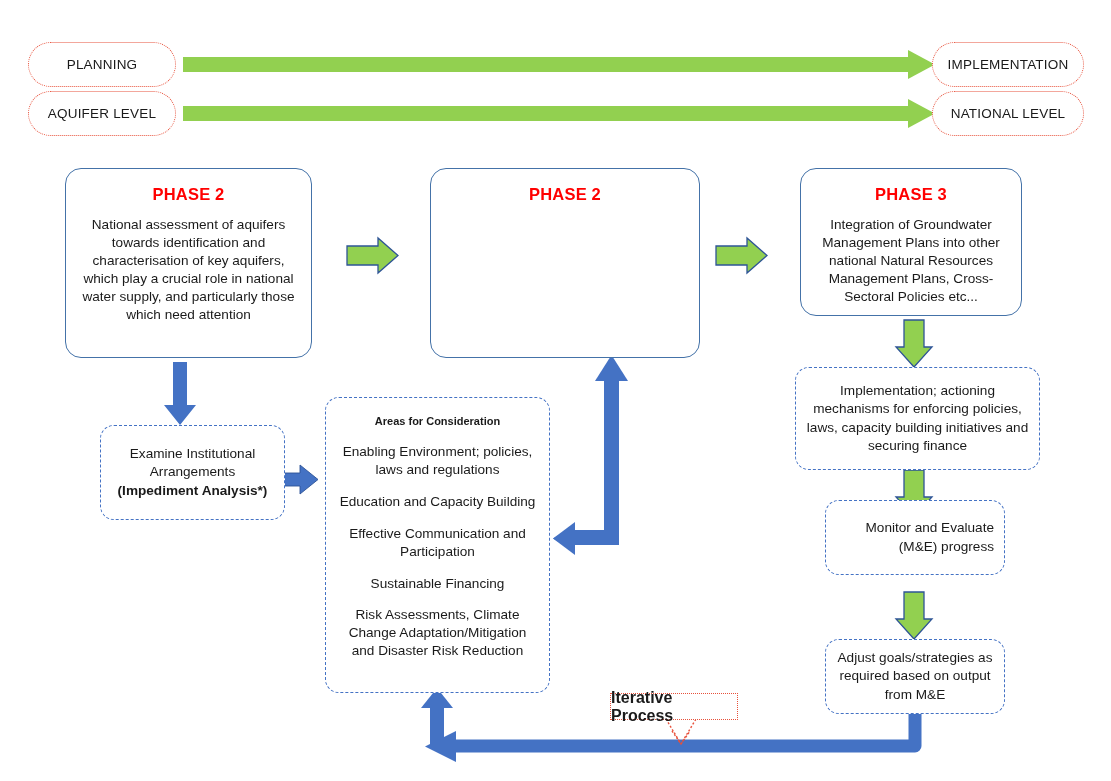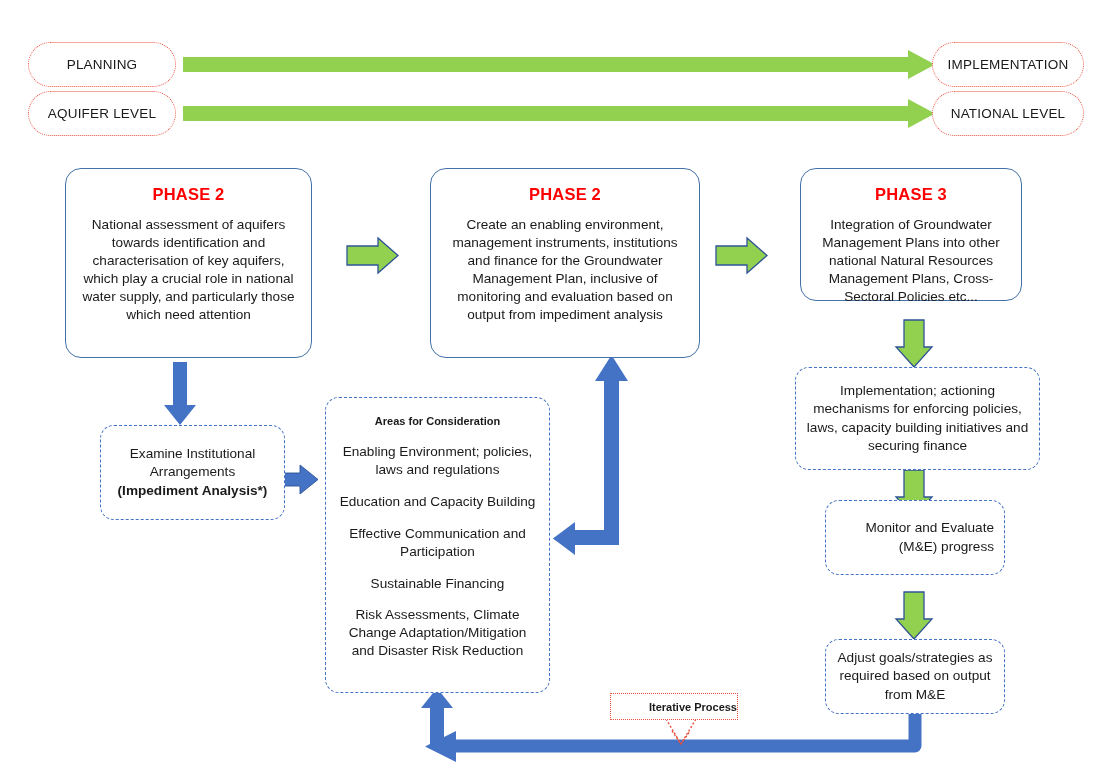--- a/index.html
+++ b/index.html
@@ -90,23 +90,23 @@
     width: 100%;
   }
   #areas-box .area-item:last-child { margin-bottom: 0; }
 
   
   .callout {
     border: 1.5px dotted #e8503a;
     background: #ffffff;
     display: flex;
     align-items: center;
-    justify-content: flex-end;
+    justify-content: flex-start;
     font-weight: bold;
-    font-size: 11px;
+    font-size: 16px;
     color: #1a1a1a;
   }
 
   svg.layer { position: absolute; left: 0; top: 0; pointer-events: none; }
 </style>
 </head>
 <body>
 
 <div id="stage">
 
@@ -194,24 +194,23 @@
     <span>NATIONAL LEVEL</span>
   </div>
 
   <div class="abs phase-box" style="left:65px; top:168px; width:247px; height:190px;">
     <div class="phase-title">PHASE 2</div>
     <div class="phase-body">National assessment of aquifers towards identification and characterisation of key aquifers, which play a crucial role in national water supply, and particularly those which need attention</div>
   </div>
 
   <div class="abs phase-box" style="left:430px; top:168px; width:270px; height:190px;">
     <div class="phase-title">PHASE 2</div>
-    <div class="phase-body">Create an enabling environment, management instruments, institutions and finance for the Groundwater Management Plan, inclusive of monitoring and evaluation based on output from impediment analysis</div>
-  </div>
-
-  <div class="abs phase-box" style="left:800px; top:168px; width:222px; height:133px;">
+  </div>
+
+  <div class="abs phase-box" style="left:800px; top:168px; width:222px; height:148px;">
     <div class="phase-title">PHASE 3</div>
     <div class="phase-body">Integration of Groundwater Management Plans into other national Natural Resources Management Plans, Cross-Sectoral Policies etc...</div>
   </div>
 
   <div class="abs dashed-box" style="left:100px; top:425px; width:185px; height:95px;">
     <div>Examine Institutional</div>
     <div>Arrangements</div>
     <div class="strongline">(Impediment Analysis*)</div>
   </div>
 

